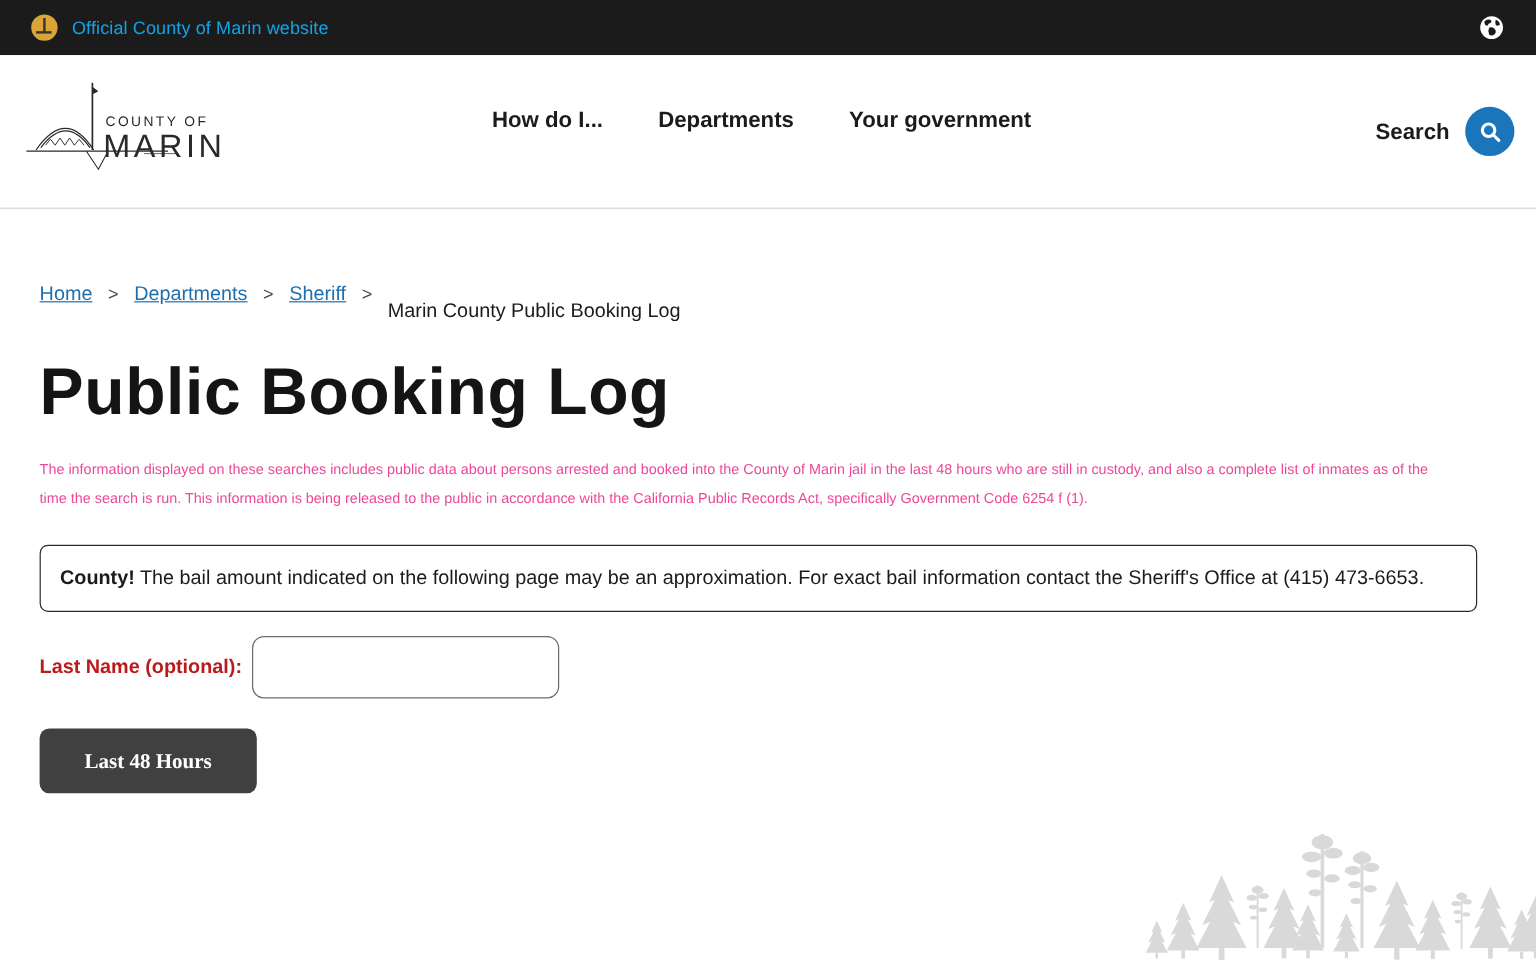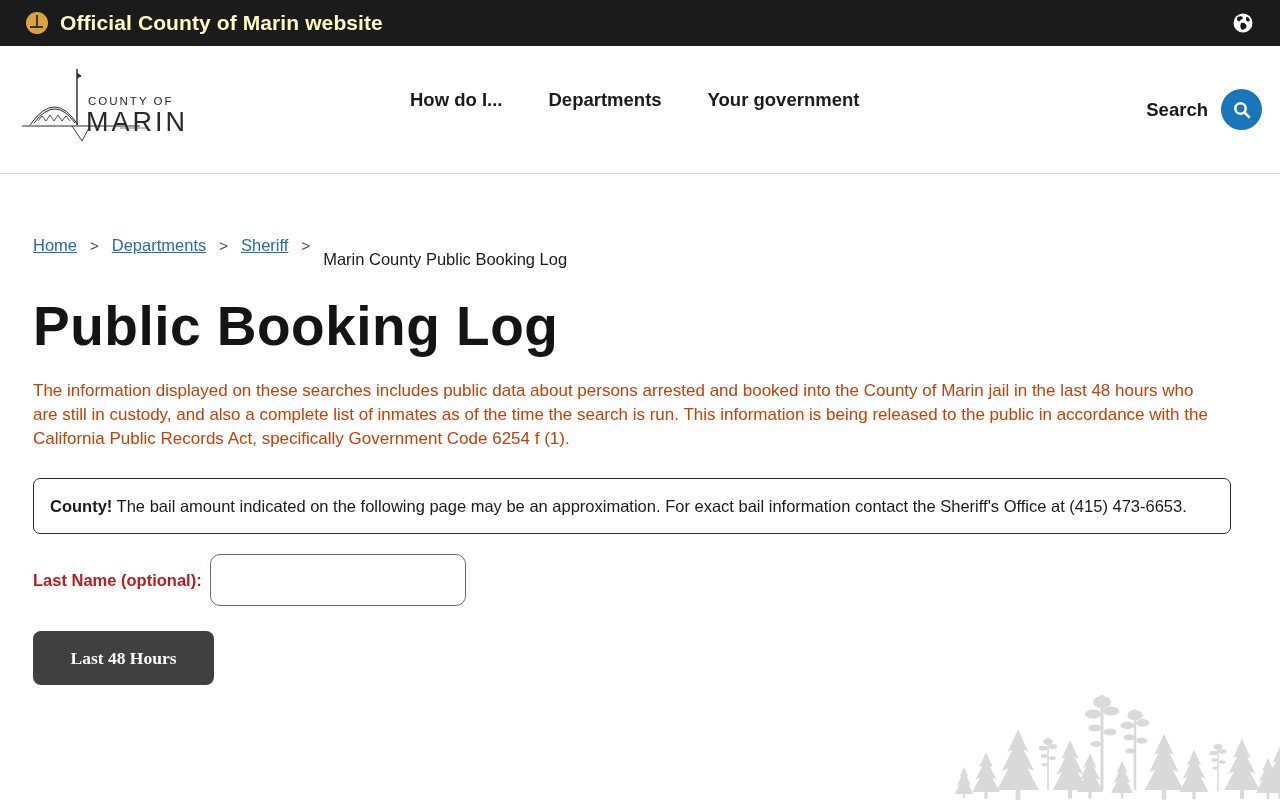--- a/index.html
+++ b/index.html
@@ -22,21 +22,21 @@
     background: #d9a53a; position: relative; flex: 0 0 auto;
   }
   .gold-badge::before {
     content: ""; position: absolute; left: 10px; top: 3px;
     width: 1.5px; height: 12px; background: #3a3528;
   }
   .gold-badge::after {
     content: ""; position: absolute; left: 4px; top: 14px;
     width: 13px; height: 1.5px; background: #3a3528;
   }
-  .topbar-text { color: #fef9c3; font-size: 21px; font-weight: 700; letter-spacing: 0.1px; }
+  .topbar-text { color: #0ea5e9; font-size: 15px; font-weight: 400; letter-spacing: 0.1px; }
   .topbar-right { margin-left: auto; display: flex; align-items: center; cursor: pointer; }
 
   
   .site-header {
     position: absolute; top: 46px; left: 0; width: 1280px; height: 128px;
     background: #ffffff; border-bottom: 1px solid #d4d4d4;
     display: flex; align-items: center; padding: 0 18px 0 20px;
   }
   .logo { width: 185px; height: 90px; flex: 0 0 auto; cursor: pointer; }
   .main-nav {
@@ -68,22 +68,22 @@
   }
   .crumb-link { color: #1e6fad; text-decoration: underline; cursor: pointer; }
   .crumb-sep { color: #4a4a4a; font-size: 15px; }
   .crumb-current { color: #1b1b1b; margin-top: 28px; }
 
   h1.page-title {
     margin-top: 26px; font-size: 55px; line-height: 62px;
     font-weight: 800; color: #141414; letter-spacing: 0.5px;
   }
   .intro {
-    margin-top: 22px; font-size: 17px; line-height: 24px;
-    color: #c2410c; max-width: 1205px;
+    margin-top: 22px; font-size: 12px; line-height: 24px;
+    color: #ec4899; max-width: 1205px;
   }
   .warning-box {
     margin-top: 27px; width: 1198px;
     border: 1px solid #2b2b2b; border-radius: 7px;
     padding: 15px 16px; font-size: 16.5px; line-height: 24px;
   }
   .warning-label { font-weight: 700; }
 
   .form-row { margin-top: 20px; display: flex; align-items: center; }
   .field-label { font-size: 16.5px; font-weight: 700; color: #b91c1c; }

